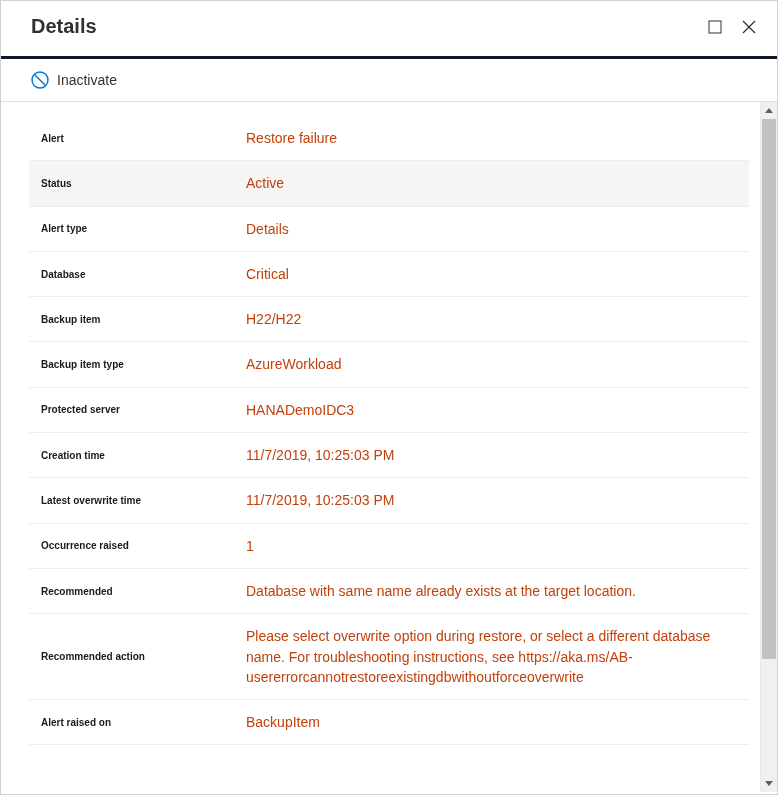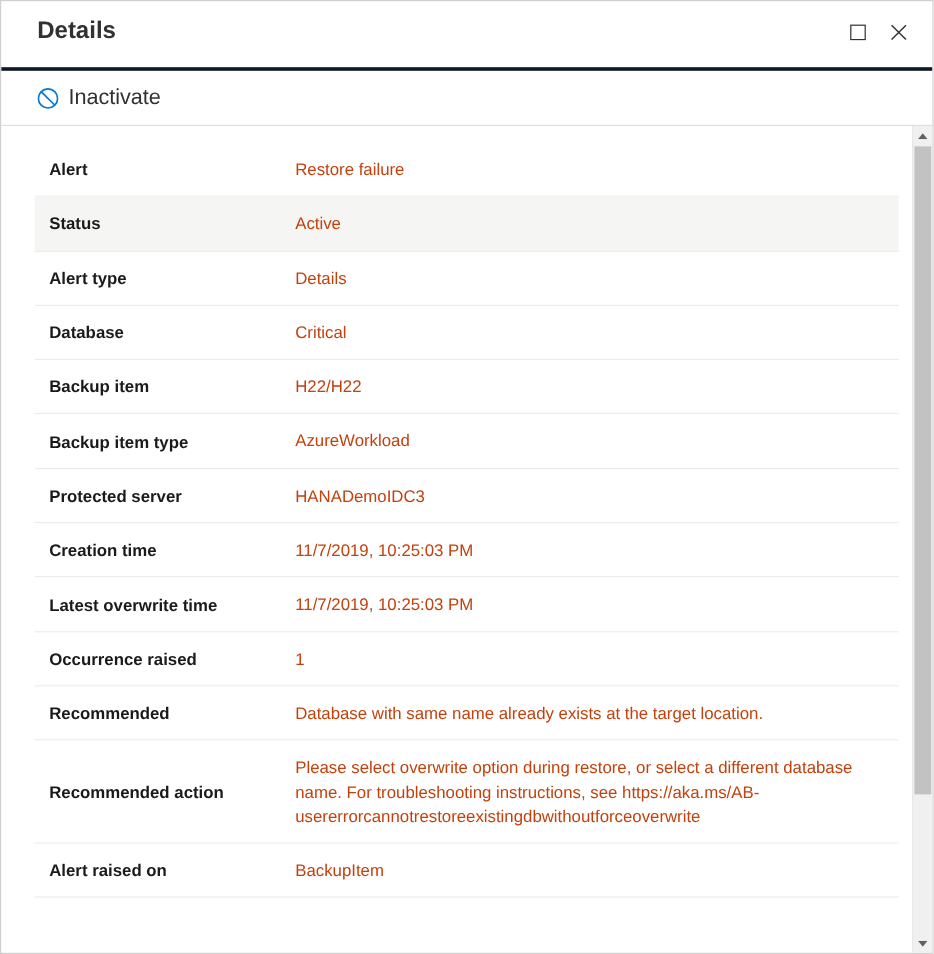--- a/index.html
+++ b/index.html
@@ -47,21 +47,21 @@
       align-items: center;
       padding: 12px 30px;
       border-bottom: 1px solid #e0e0e0;
       gap: 8px;
     }
     .inactivate-btn {
       display: flex;
       align-items: center;
       gap: 8px;
       cursor: pointer;
-      font-size: 18px;
+      font-size: 14px;
       color: #323130;
     }
     .prohibit-icon {
       width: 18px;
       height: 18px;
     }
     .content-wrapper {
       position: relative;
       height: calc(795px - 105px);
     }
@@ -102,21 +102,21 @@
       border-bottom: 1px solid #ededed;
       min-height: 44px;
     }
     .detail-row.alt {
       background: #f5f5f4;
     }
     .detail-label {
       width: 205px;
       flex-shrink: 0;
       font-weight: 600;
-      font-size: 14px;
+      font-size: 10px;
       color: #1b1a19;
     }
     .detail-value {
       flex: 1;
       font-size: 14px;
       color: #c2410c;
       line-height: 1.45;
       word-break: break-word;
       padding-right: 20px;
     }

